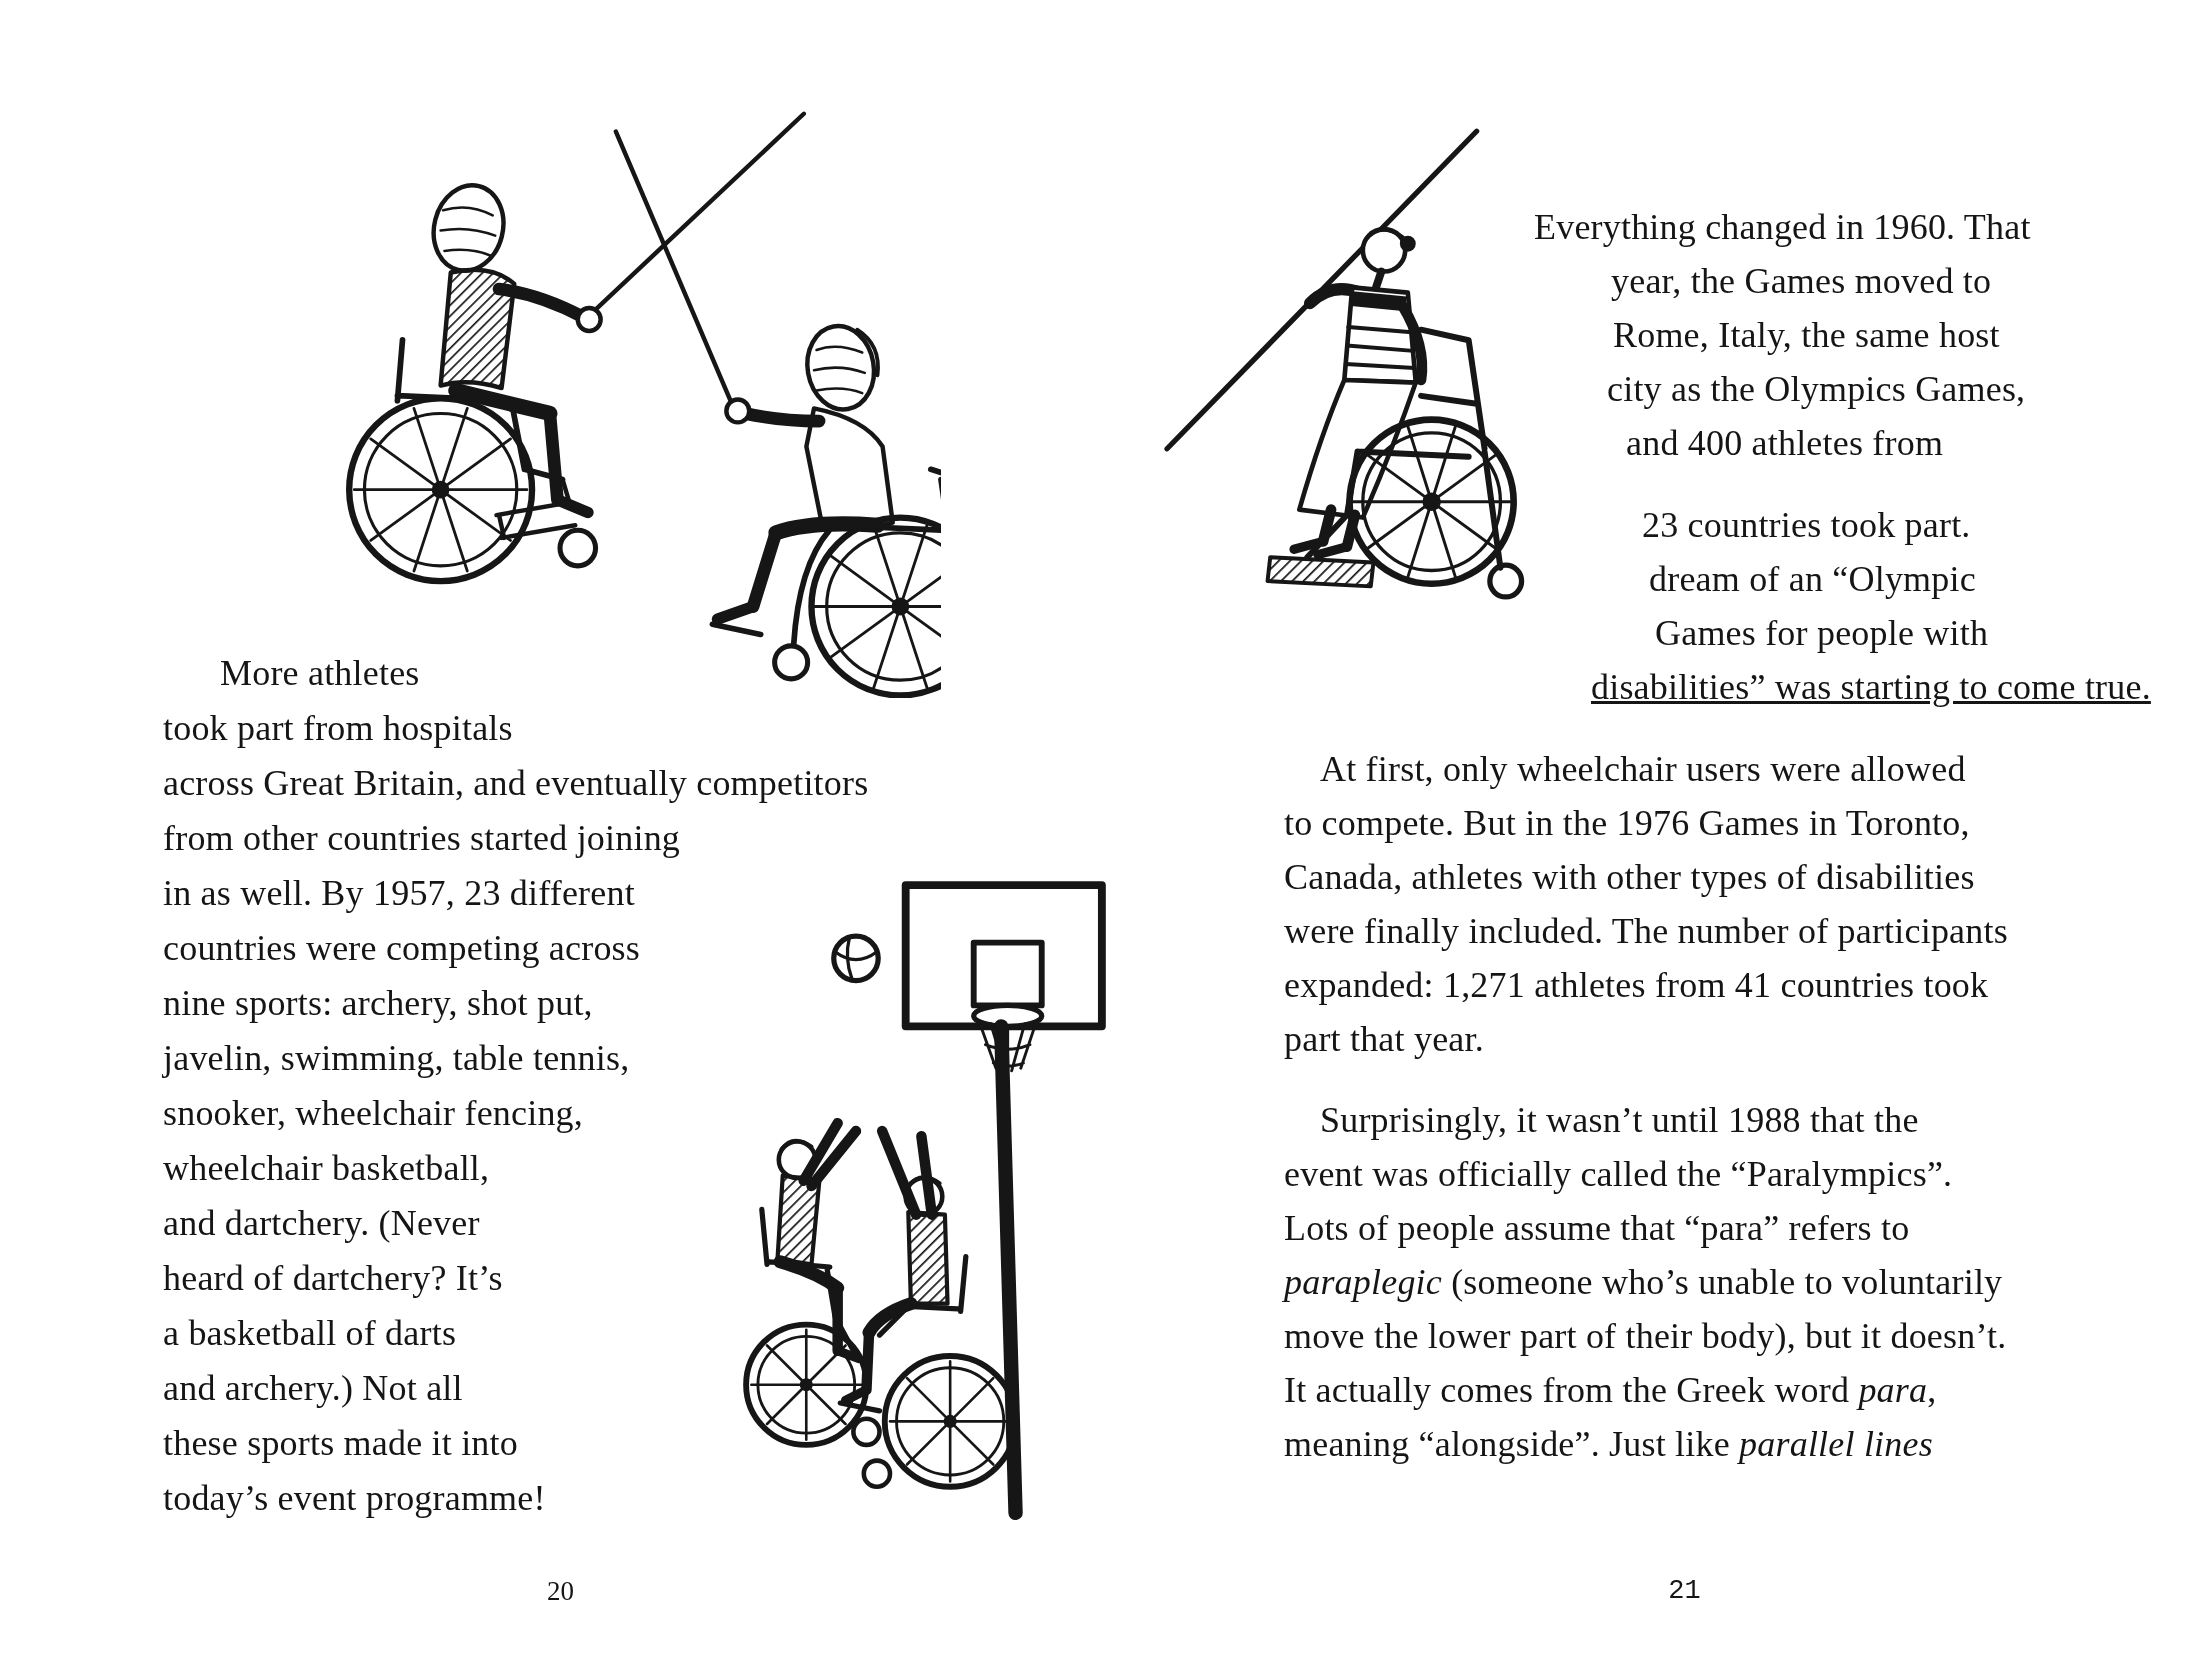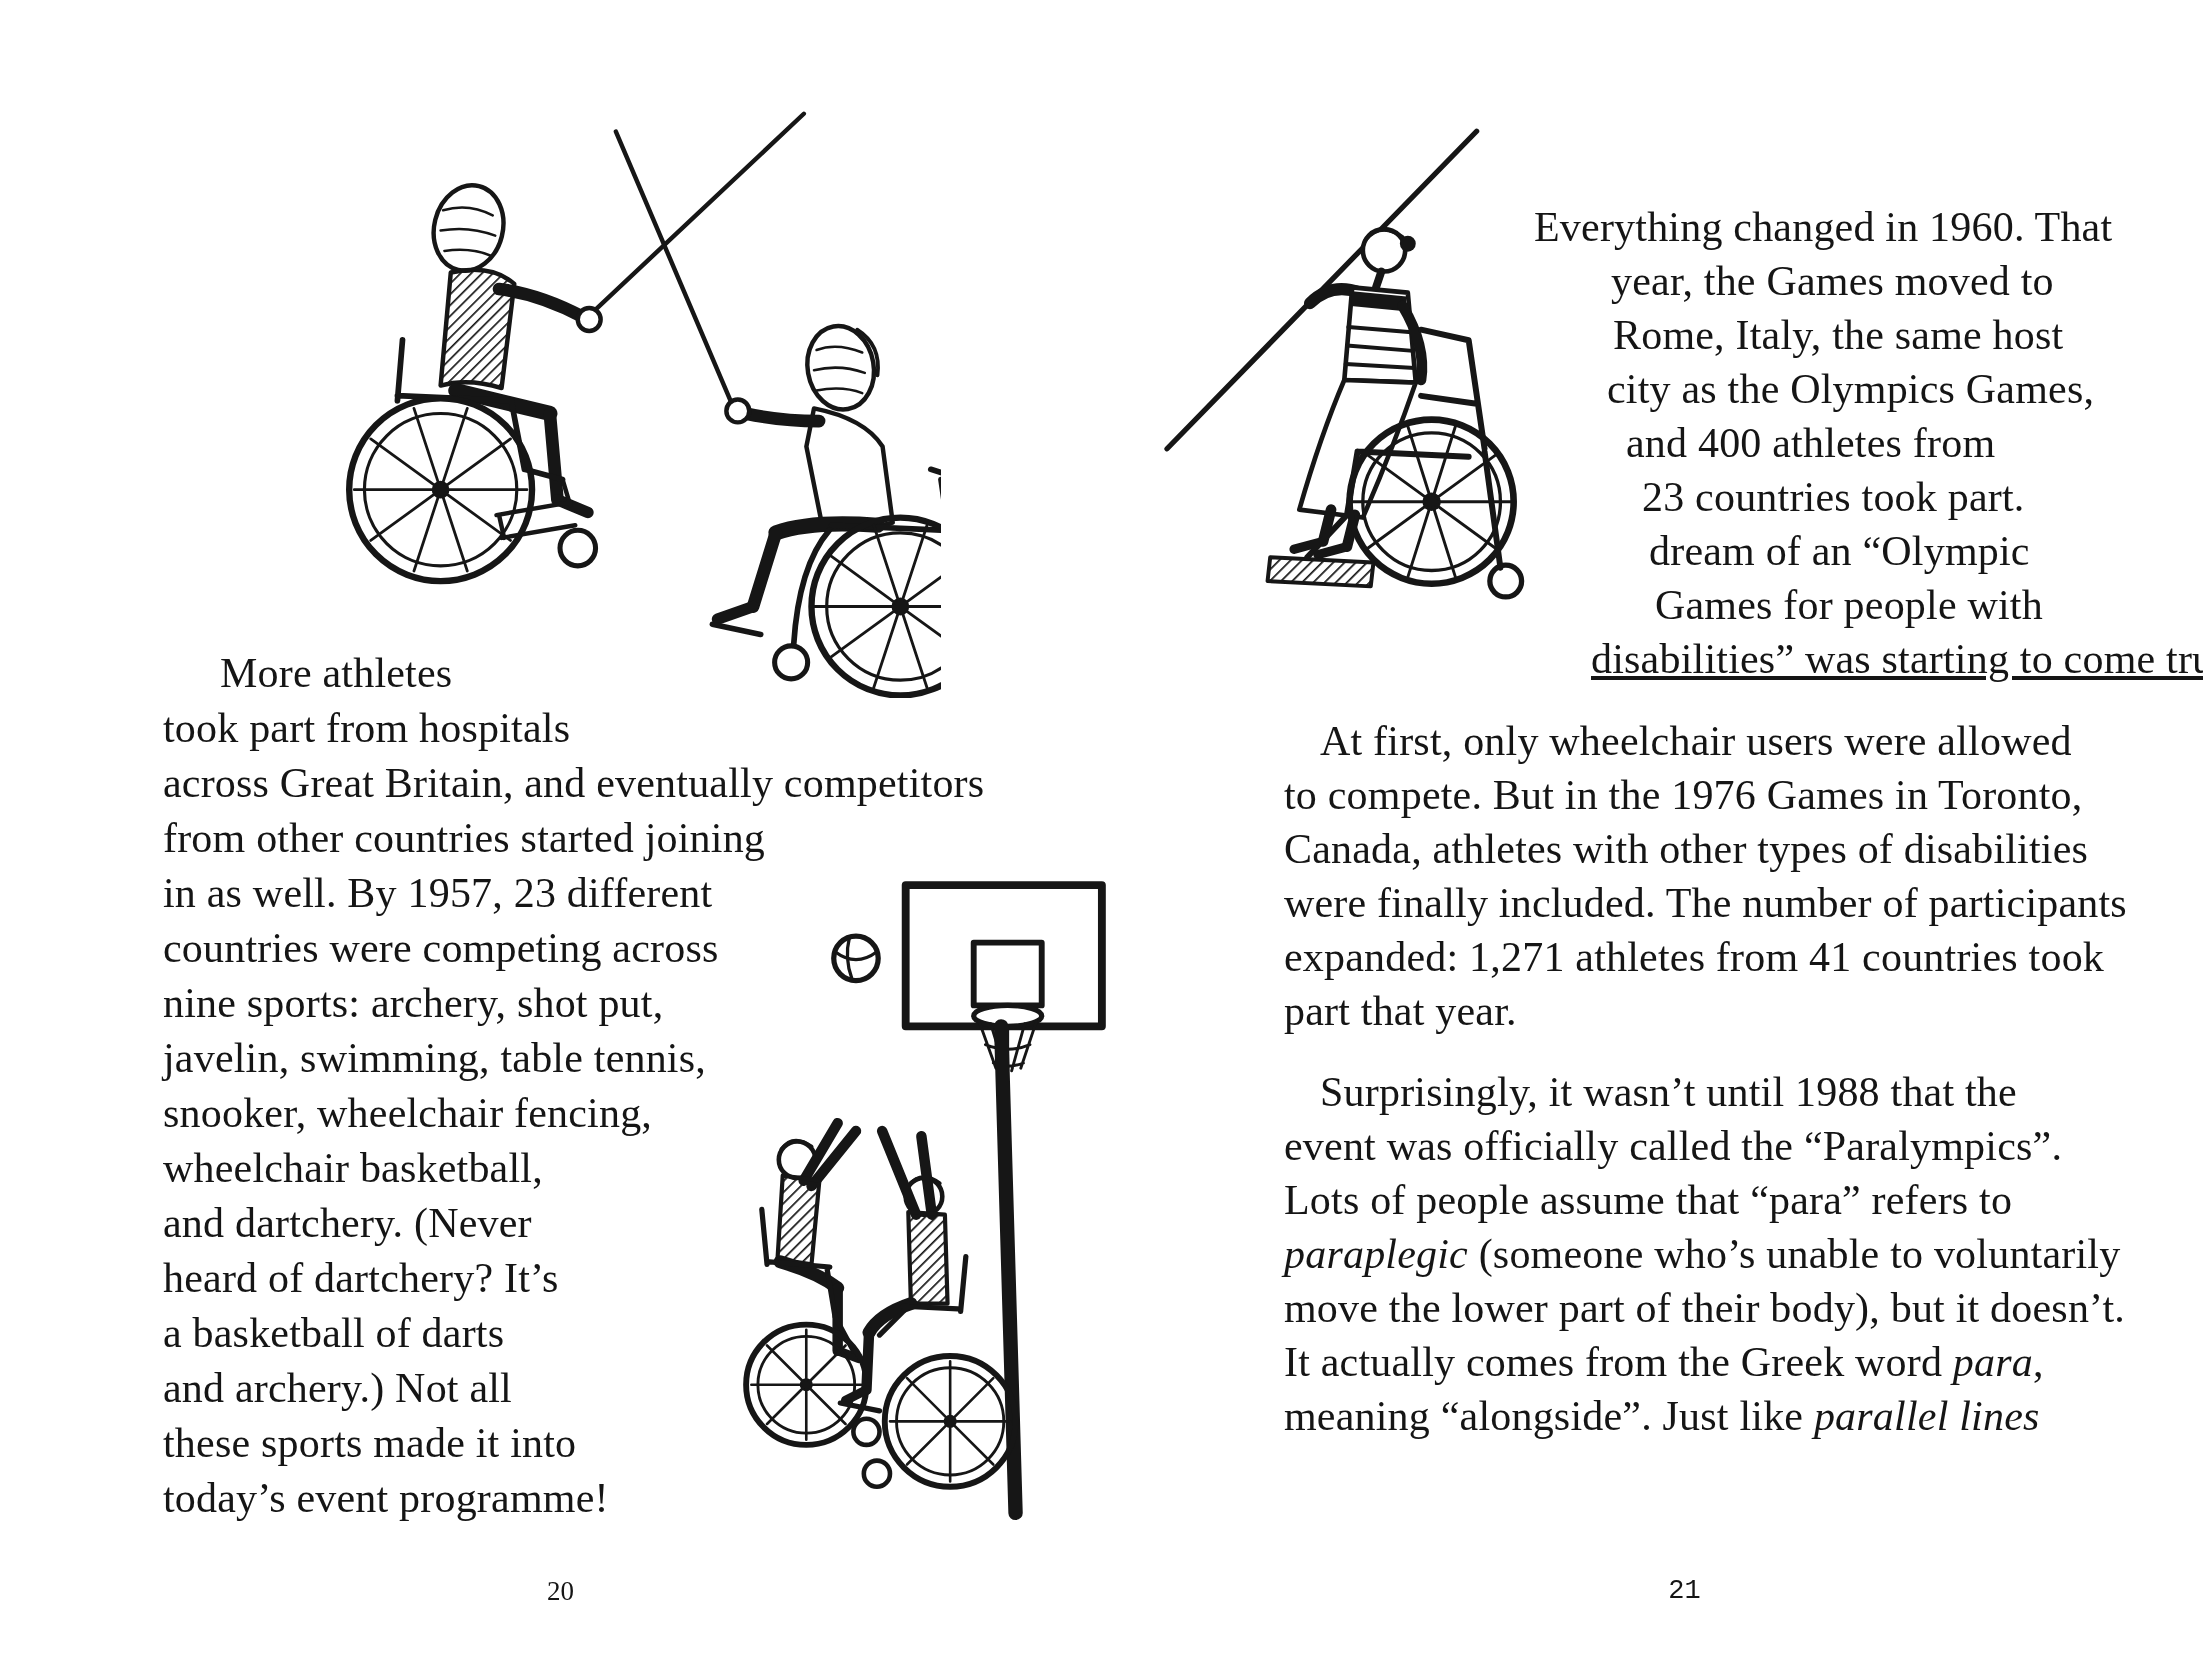--- a/index.html
+++ b/index.html
@@ -10,34 +10,34 @@
     background: #ffffff;
     font-family: "Liberation Serif", serif;
     color: #151515;
     overflow: hidden;
   }
   .illo { position: absolute; }
   .illo.fencing    { left: 179px;  top: 101px; width: 762px; height: 597px; }
   .illo.basketball { left: 725px;  top: 872px; width: 432px; height: 654px; }
   .illo.javelin    { left: 1159px; top: 118px; width: 450px; height: 516px; }
 
-  .text-block { position: absolute; font-size: 42px; letter-spacing: 0.2px; }
+  .text-block { position: absolute; font-size: 36px; letter-spacing: 0.2px; }
   .left-text  { left: 163px;  top: 646px; width: 946px; line-height: 55px; }
   .right-text { left: 1284px; top: 200px; width: 817px;  line-height: 54px; }
 
   .line { white-space: nowrap; }
   .left-text .line:nth-child(1) { margin-left: 57px; }
 
   .para + .para { margin-top: 27.5px; }
   .para-1 .line:nth-child(1)  { margin-left: 250px; }
   .para-1 .line:nth-child(2)  { margin-left: 327px; }
   .para-1 .line:nth-child(3)  { margin-left: 329px; }
   .para-1 .line:nth-child(4)  { margin-left: 323px; }
   .para-1 .line:nth-child(5)  { margin-left: 342px; }
-  .para-1 .line:nth-child(6)  { margin-left: 358px; }
+  .para-1 .line:nth-child(6)  { margin-left: 358px; margin-top: 28px; }
   .para-1 .line:nth-child(7)  { margin-left: 365px; }
   .para-1 .line:nth-child(8)  { margin-left: 371px; }
   .para-1 .line:nth-child(9)  { margin-left: 307px; text-decoration: underline; }
   .para-2 .line:nth-child(1),
   .para-3 .line:nth-child(1)  { margin-left: 36px; }
 
   .page-number {
     position: absolute;
     top: 1576px;
     width: 165px;

